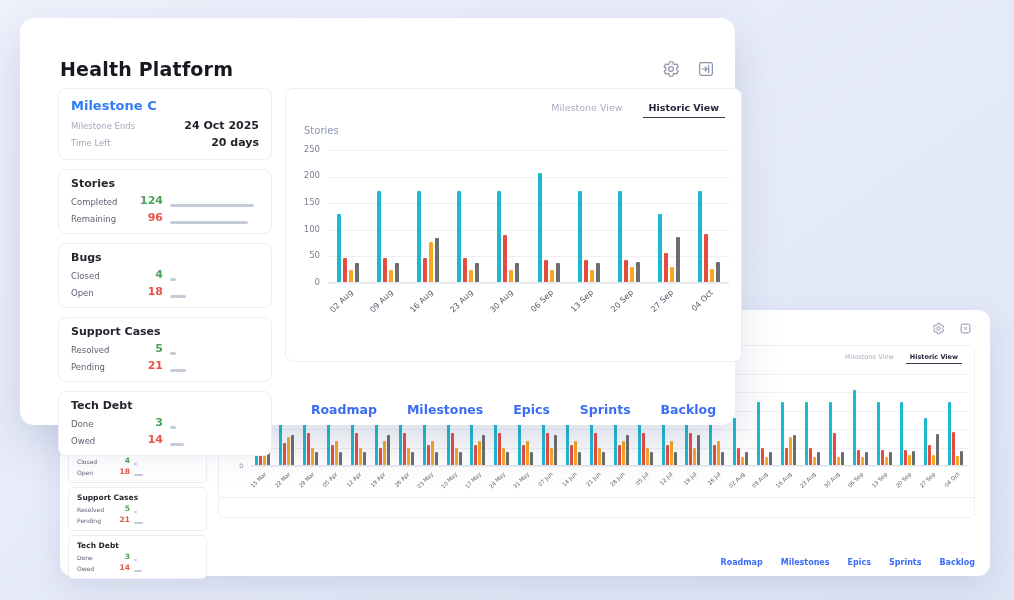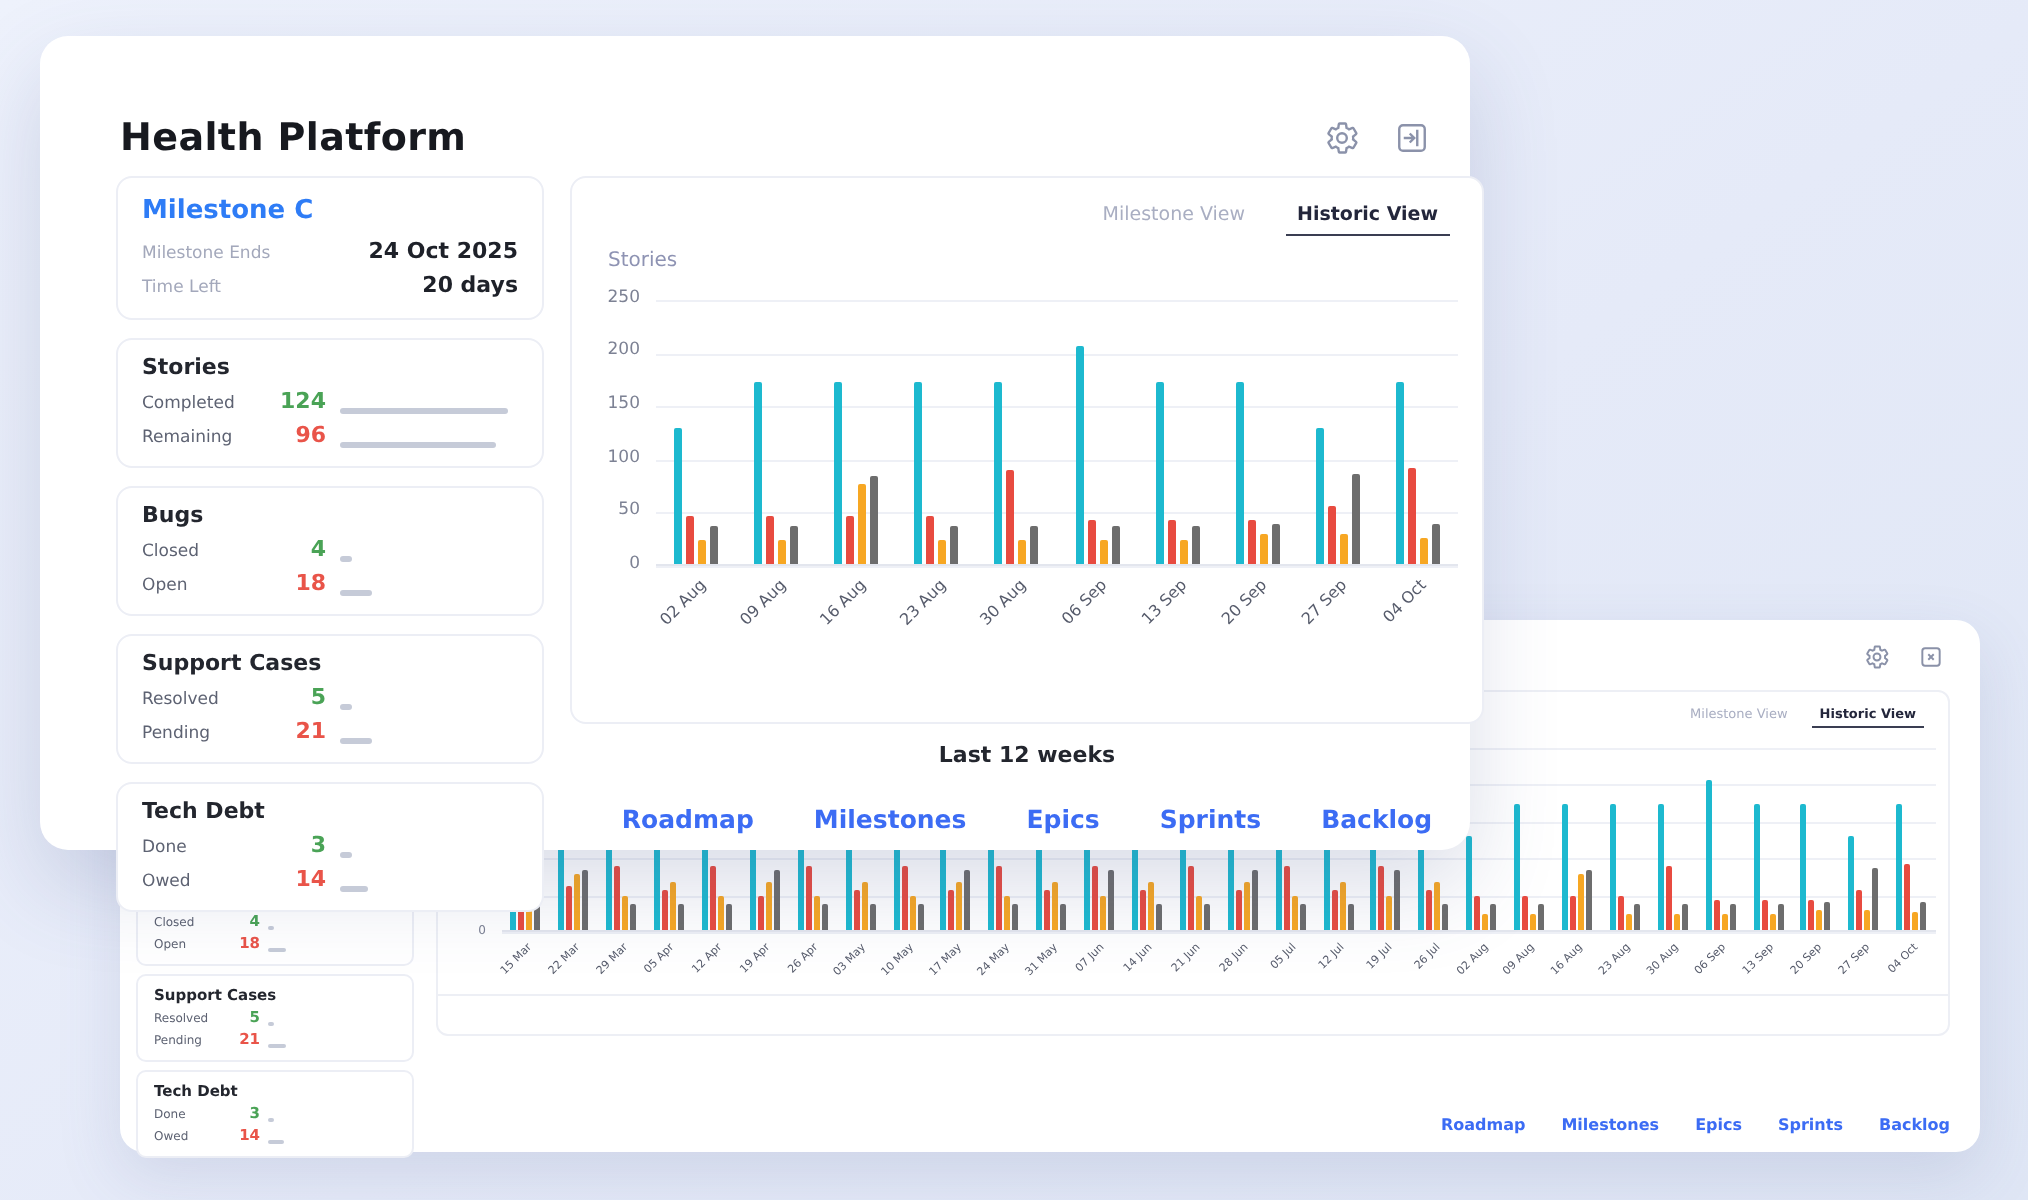--- a/index.html
+++ b/index.html
@@ -680,21 +680,20 @@
             <div class="label-cell">
               <span style="font-size: 8px;">27 Sep</span>
             </div>
             <div class="label-cell">
               <span style="font-size: 8px;">04 Oct</span>
             </div>
           </div>
         </div>
     </div>
 
-    <div class="caption-main">Last 12 weeks</div>
     <nav class="main-nav" id="main-nav">
         <span class="nav-link">Roadmap</span>
         <span class="nav-link">Milestones</span>
         <span class="nav-link">Epics</span>
         <span class="nav-link">Sprints</span>
         <span class="nav-link">Backlog</span>
       </nav>
   </section>
 
 </div>

